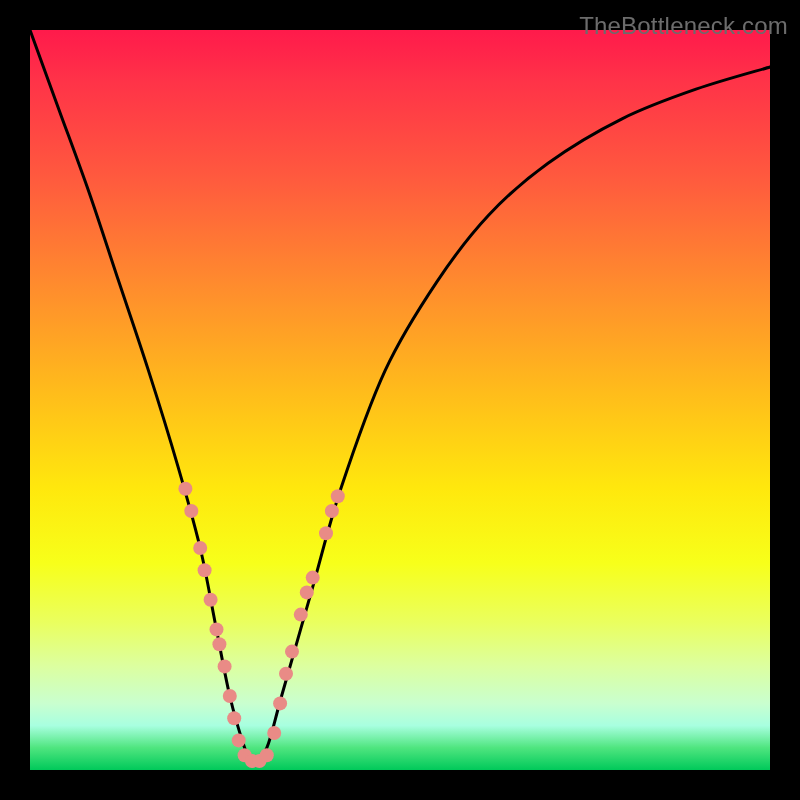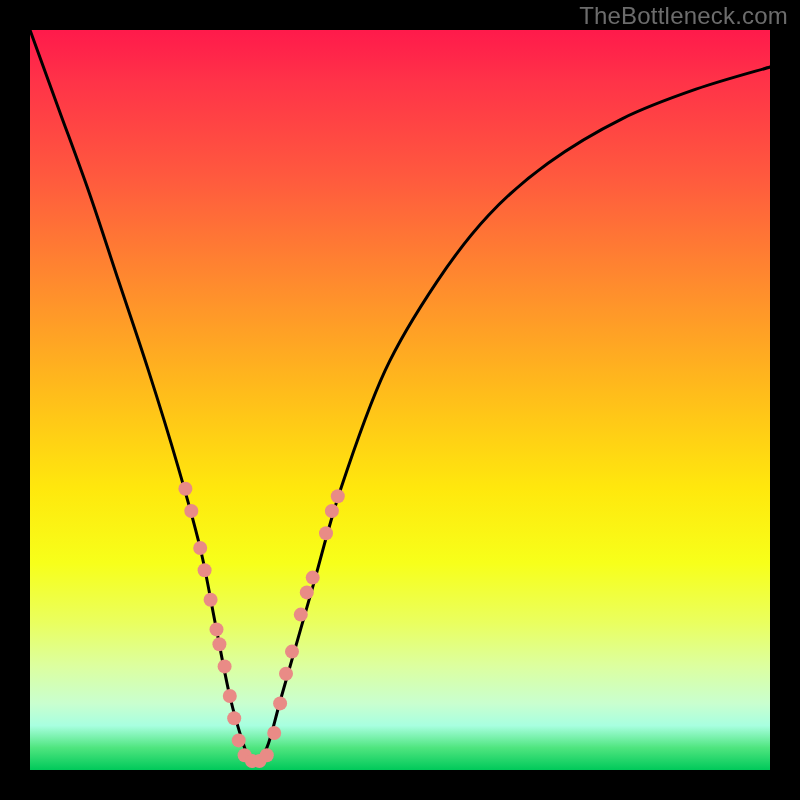--- a/index.html
+++ b/index.html
@@ -37,21 +37,21 @@
       #eaff5e 80%,
       #dcffa0 86%,
       #c9ffcf 91%,
       #a8ffe0 94%,
       #4fe57f 97%,
       #00c95a 100%
     );
   }
   .watermark {
     position: absolute;
-    top: 2px;
+    top: 12px;
     right: 12px;
     color: #6c6c6c;
     font-size: 24px;
     font-weight: 400;
     letter-spacing: 0.2px;
     user-select: none;
   }
   svg.curve {
     position: absolute;
     left: 0;

